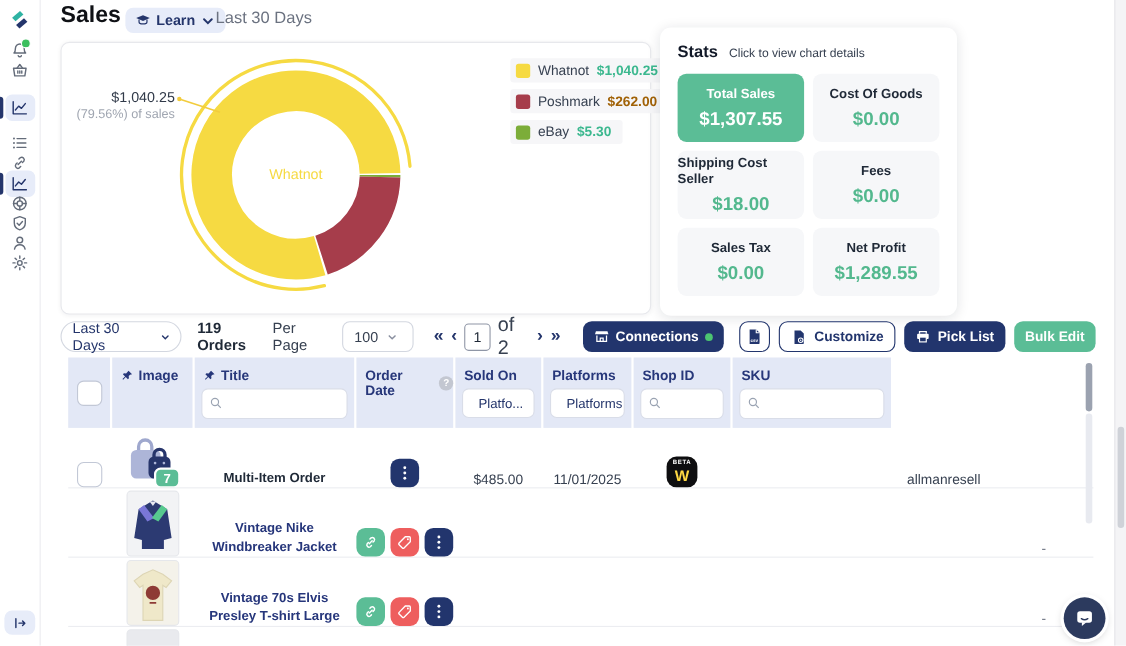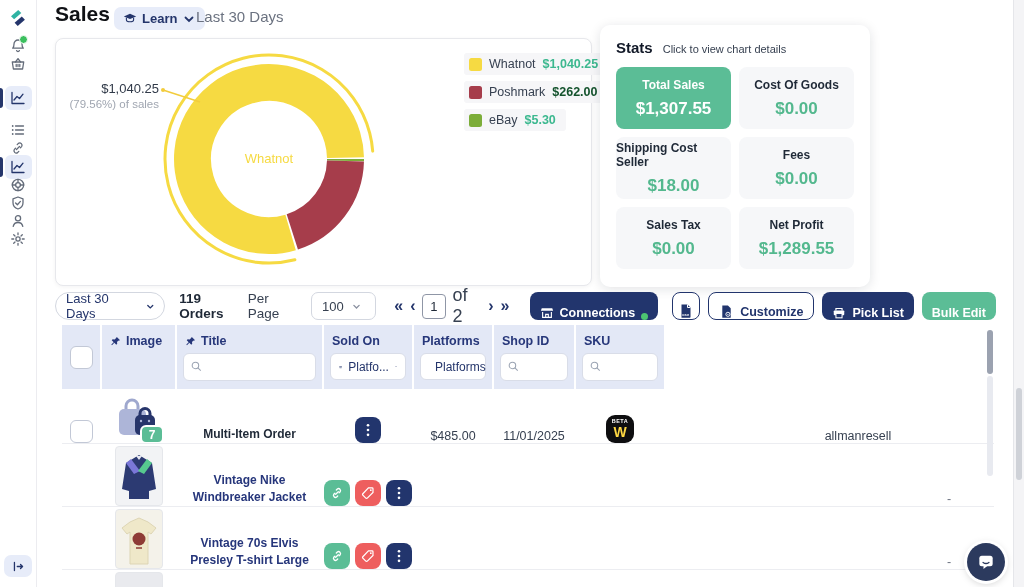--- a/index.html
+++ b/index.html
@@ -55,21 +55,21 @@
        padding:0 10px;gap:8px;font-size:13px;color:#24356B;font-weight:500;cursor:pointer;box-sizing:border-box}
   .sel.period{width:112px;justify-content:space-between}
   .orders{margin-left:14px;font-size:13.5px;font-weight:600;color:#1F2937}
   .pp-label{margin-left:auto;font-size:13.5px;color:#374151}
   .sel.pp{margin-left:8px;width:66px;border-radius:7px;justify-content:flex-start;color:#374151}
   .pag{display:flex;align-items:center;gap:7px;margin-left:18px;color:#24356B}
   .pag .g{font-size:16px;font-weight:700;cursor:pointer;line-height:1}
   .pag .pgbox{width:22px;height:23px;border:1px solid #8F96A6;border-radius:4px;display:flex;align-items:center;
               justify-content:center;font-size:13px;color:#1F2937}
   .pag .of{font-size:18px;color:#374151}
-  .btn{height:28px;border-radius:8px;display:flex;align-items:flex-end;gap:6px;padding:0 10px;font-size:12.5px;
+  .btn{height:28px;border-radius:8px;display:flex;align-items:center;gap:6px;padding:0 10px;font-size:12.5px;
        font-weight:700;cursor:pointer;box-sizing:border-box;white-space:nowrap}
   .btn svg{flex:0 0 auto}
   .btn.navy{background:#22356D;color:#fff}
   .btn.outline{background:#fff;color:#22356D;border:1.4px solid #22356D}
   .btn.green{background:#5BBD96;color:#fff}
   .btn.icon-only{width:28px;padding:0;justify-content:center}
   .conn{margin-left:20px}
   .tb-right{display:flex;gap:8px;margin-left:14px}
   .gdot{width:7px;height:7px;border-radius:50%;background:#4CC571}
   
@@ -231,21 +231,21 @@
   </svg>
   <div class="legend" id="legend">
       <div class="legend-item">
         <span class="sw" style="background: rgb(246, 218, 66);"></span>
         <span class="lbl">Whatnot</span>
         <span class="val" style="color: rgb(60, 184, 143);">$1,040.25</span>
       </div>
       <div class="legend-item">
         <span class="sw" style="background: rgb(166, 61, 75);"></span>
         <span class="lbl">Poshmark</span>
-        <span class="val" style="color: #14532d;">$262.00</span>
+        <span class="val" style="color: #a16207;">$262.00</span>
       </div>
       <div class="legend-item">
         <span class="sw" style="background: rgb(124, 173, 57);"></span>
         <span class="lbl">eBay</span>
         <span class="val" style="color: rgb(60, 184, 143);">$5.30</span>
       </div>
     </div>
 </div>
 
 <div class="stats-card">
@@ -360,20 +360,26 @@
           <svg width="11" height="11" viewBox="0 0 14 14">
             <path fill="#27377A" d="M8.7 1.2l4.1 4.1-2.3.6-1.6 1.6.3 2.5-1.2 1.2-2.5-2.5-3 3-.8-.8 3-3L2.2 5.4l1.2-1.2 2.5.3 1.6-1.6z"></path>
           </svg>
           <span>Title</span>
         </div>
         <div class="th-ctrl search">
           <svg viewBox="0 0 16 16">
             <circle cx="6.7" cy="6.7" r="4" stroke="#9AA3B2" stroke-width="1.3" fill="none"></circle>
             <path d="M9.8 9.8 13.2 13.2" stroke="#9AA3B2" stroke-width="1.3"></path>
           </svg>
+        </div>
+      </div>
+      <div class="th">
+        <div class="th-l1">
+          <span>Order Date</span>
+          <span class="info-i">?</span>
         </div>
       </div>
       <div class="th">
         <div class="th-l1">
           <span>Sold On</span>
         </div>
         <div class="th-ctrl drop">
           <svg width="14" height="14" viewBox="0 0 16 16">
             <path d="M2 2.5h12l1 3H1z" fill="#24356B"></path>
             <path d="M3 6.8V13h10V6.8M6.5 13V9.5h3V13" stroke="#24356B" stroke-width="1.3" fill="none"></path>

